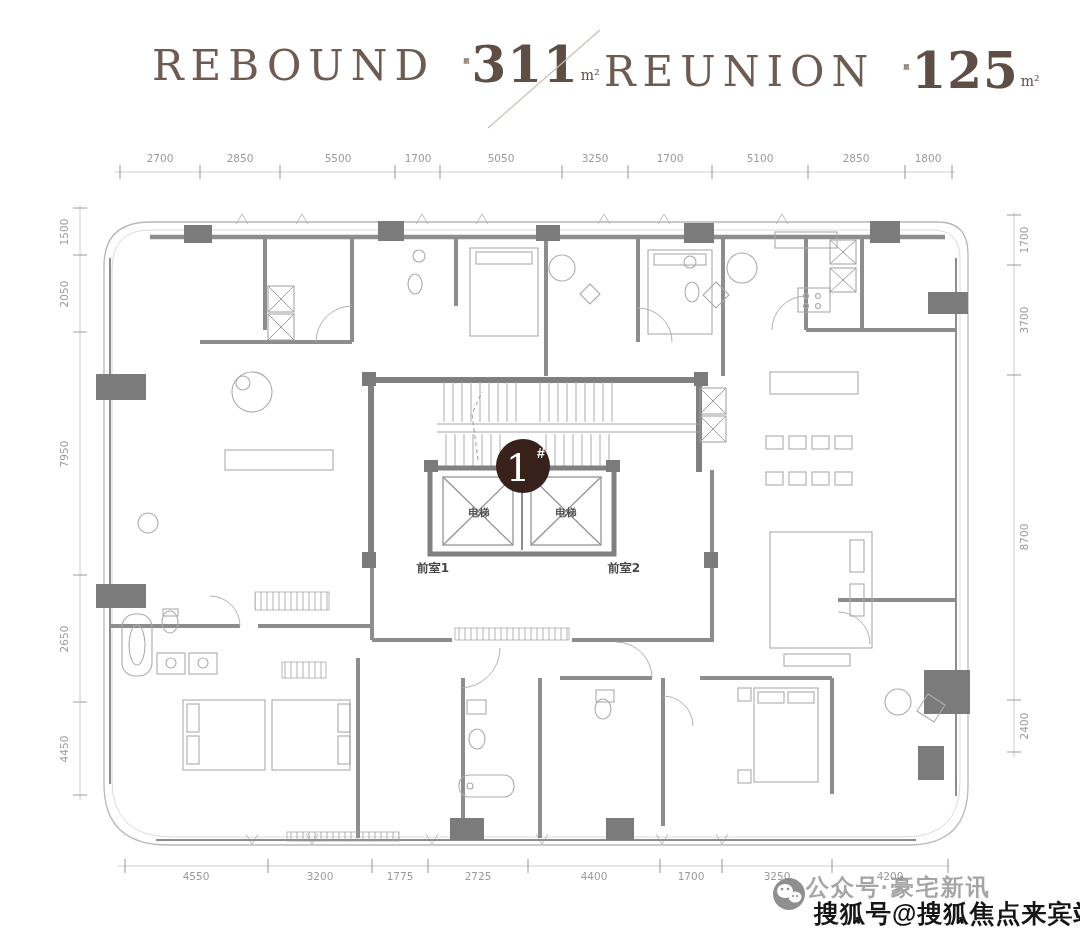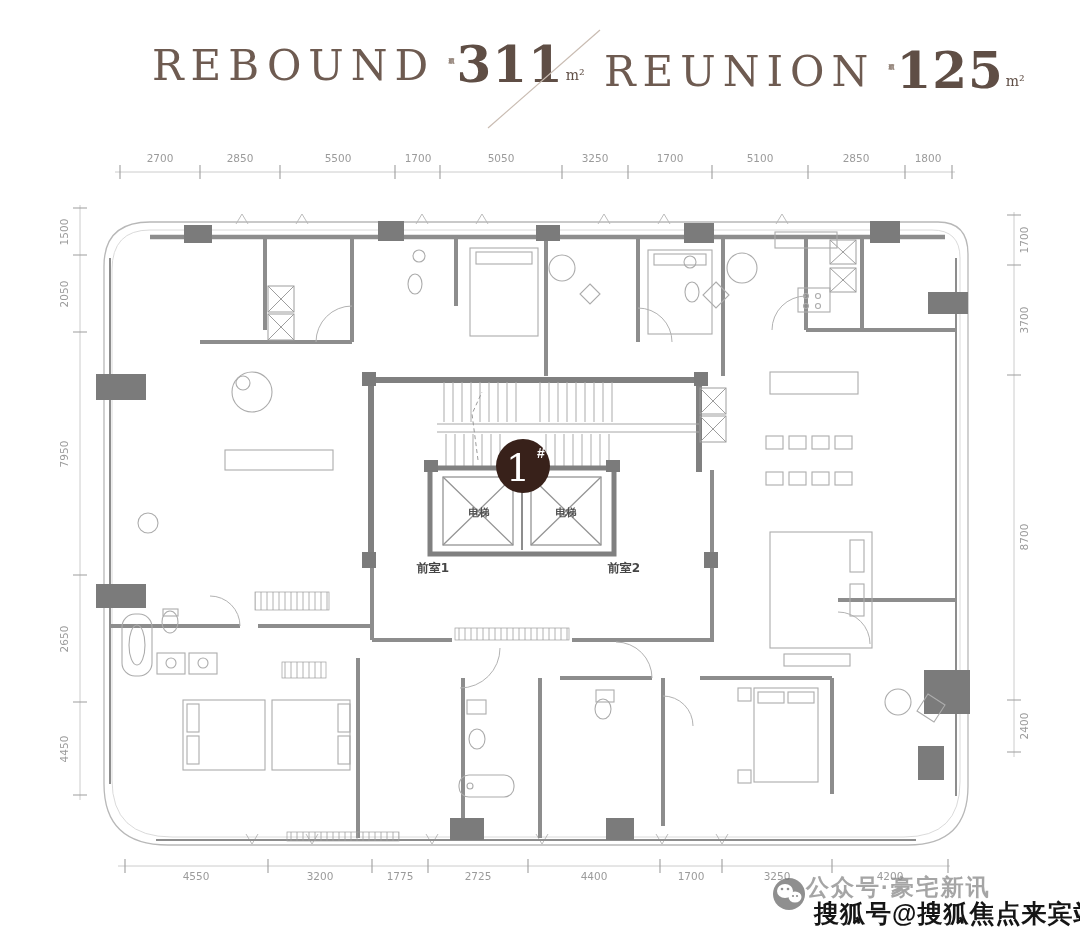--- a/index.html
+++ b/index.html
@@ -1,19 +1,19 @@
 <!DOCTYPE html>
 <html><head>
 <meta charset="utf-8">
 <style>
   html,body{margin:0;padding:0;background:#fff;}
   .page{position:relative;width:1080px;height:936px;background:#ffffff;overflow:hidden;
         font-family:"Liberation Sans",sans-serif;}
   
-  .unit-title{position:absolute;display:flex;align-items:flex-end;gap:12px;color:#6e5b51;}
+  .unit-title{position:absolute;display:flex;align-items:flex-end;gap:27px;color:#6e5b51;}
   .unit-name{font-family:"DejaVu Serif",serif;font-weight:400;font-size:42px;
              letter-spacing:7px;line-height:1;color:#6e5b51;}
   .area-group{display:flex;align-items:flex-end;}
   .area-prefix{writing-mode:vertical-rl;font-size:6px;line-height:1.2;height:26px;
                color:#918177;margin:0 2px 8px 0;letter-spacing:0px;}
   .area-value{font-family:"DejaVu Serif",serif;font-weight:700;font-size:50px;line-height:.85;
               color:#5f4e45;letter-spacing:1px;}
   .area-unit{font-size:14px;color:#5f4e45;margin:4px 0 4px 2px;font-family:"DejaVu Serif",serif;}
   #title-left{left:152px;top:44px;}
   #title-right{left:604px;top:50px;}

